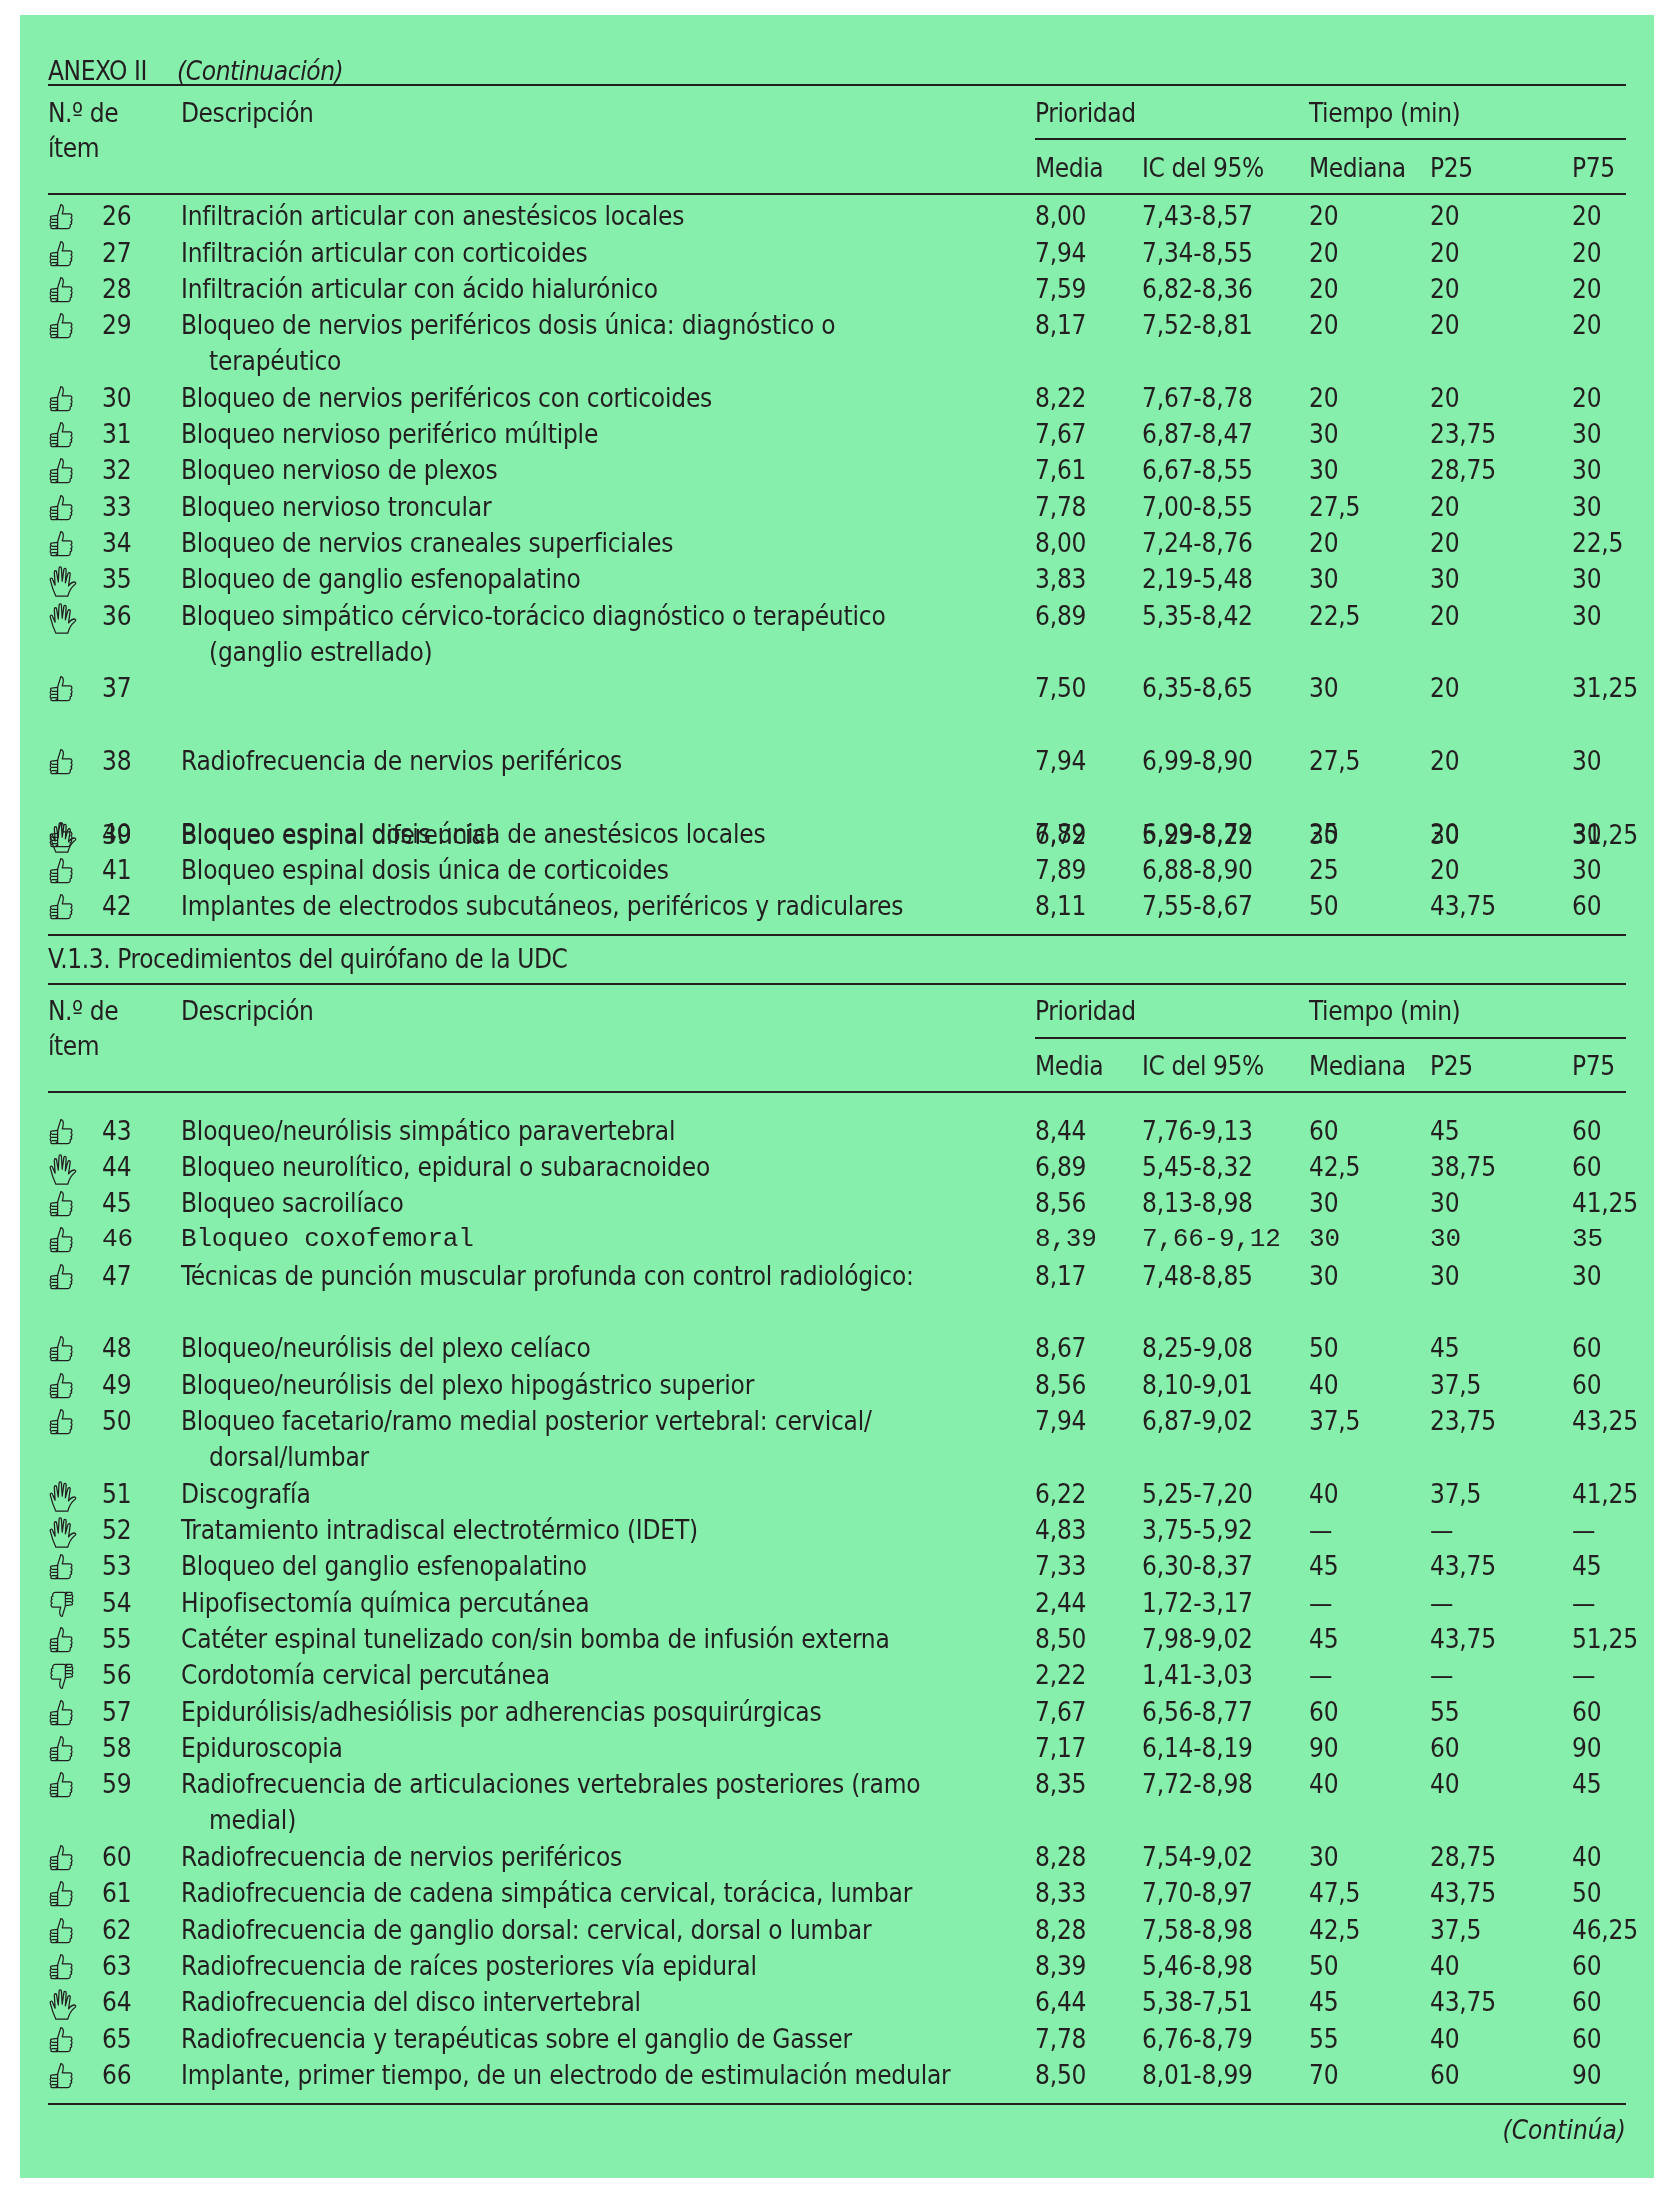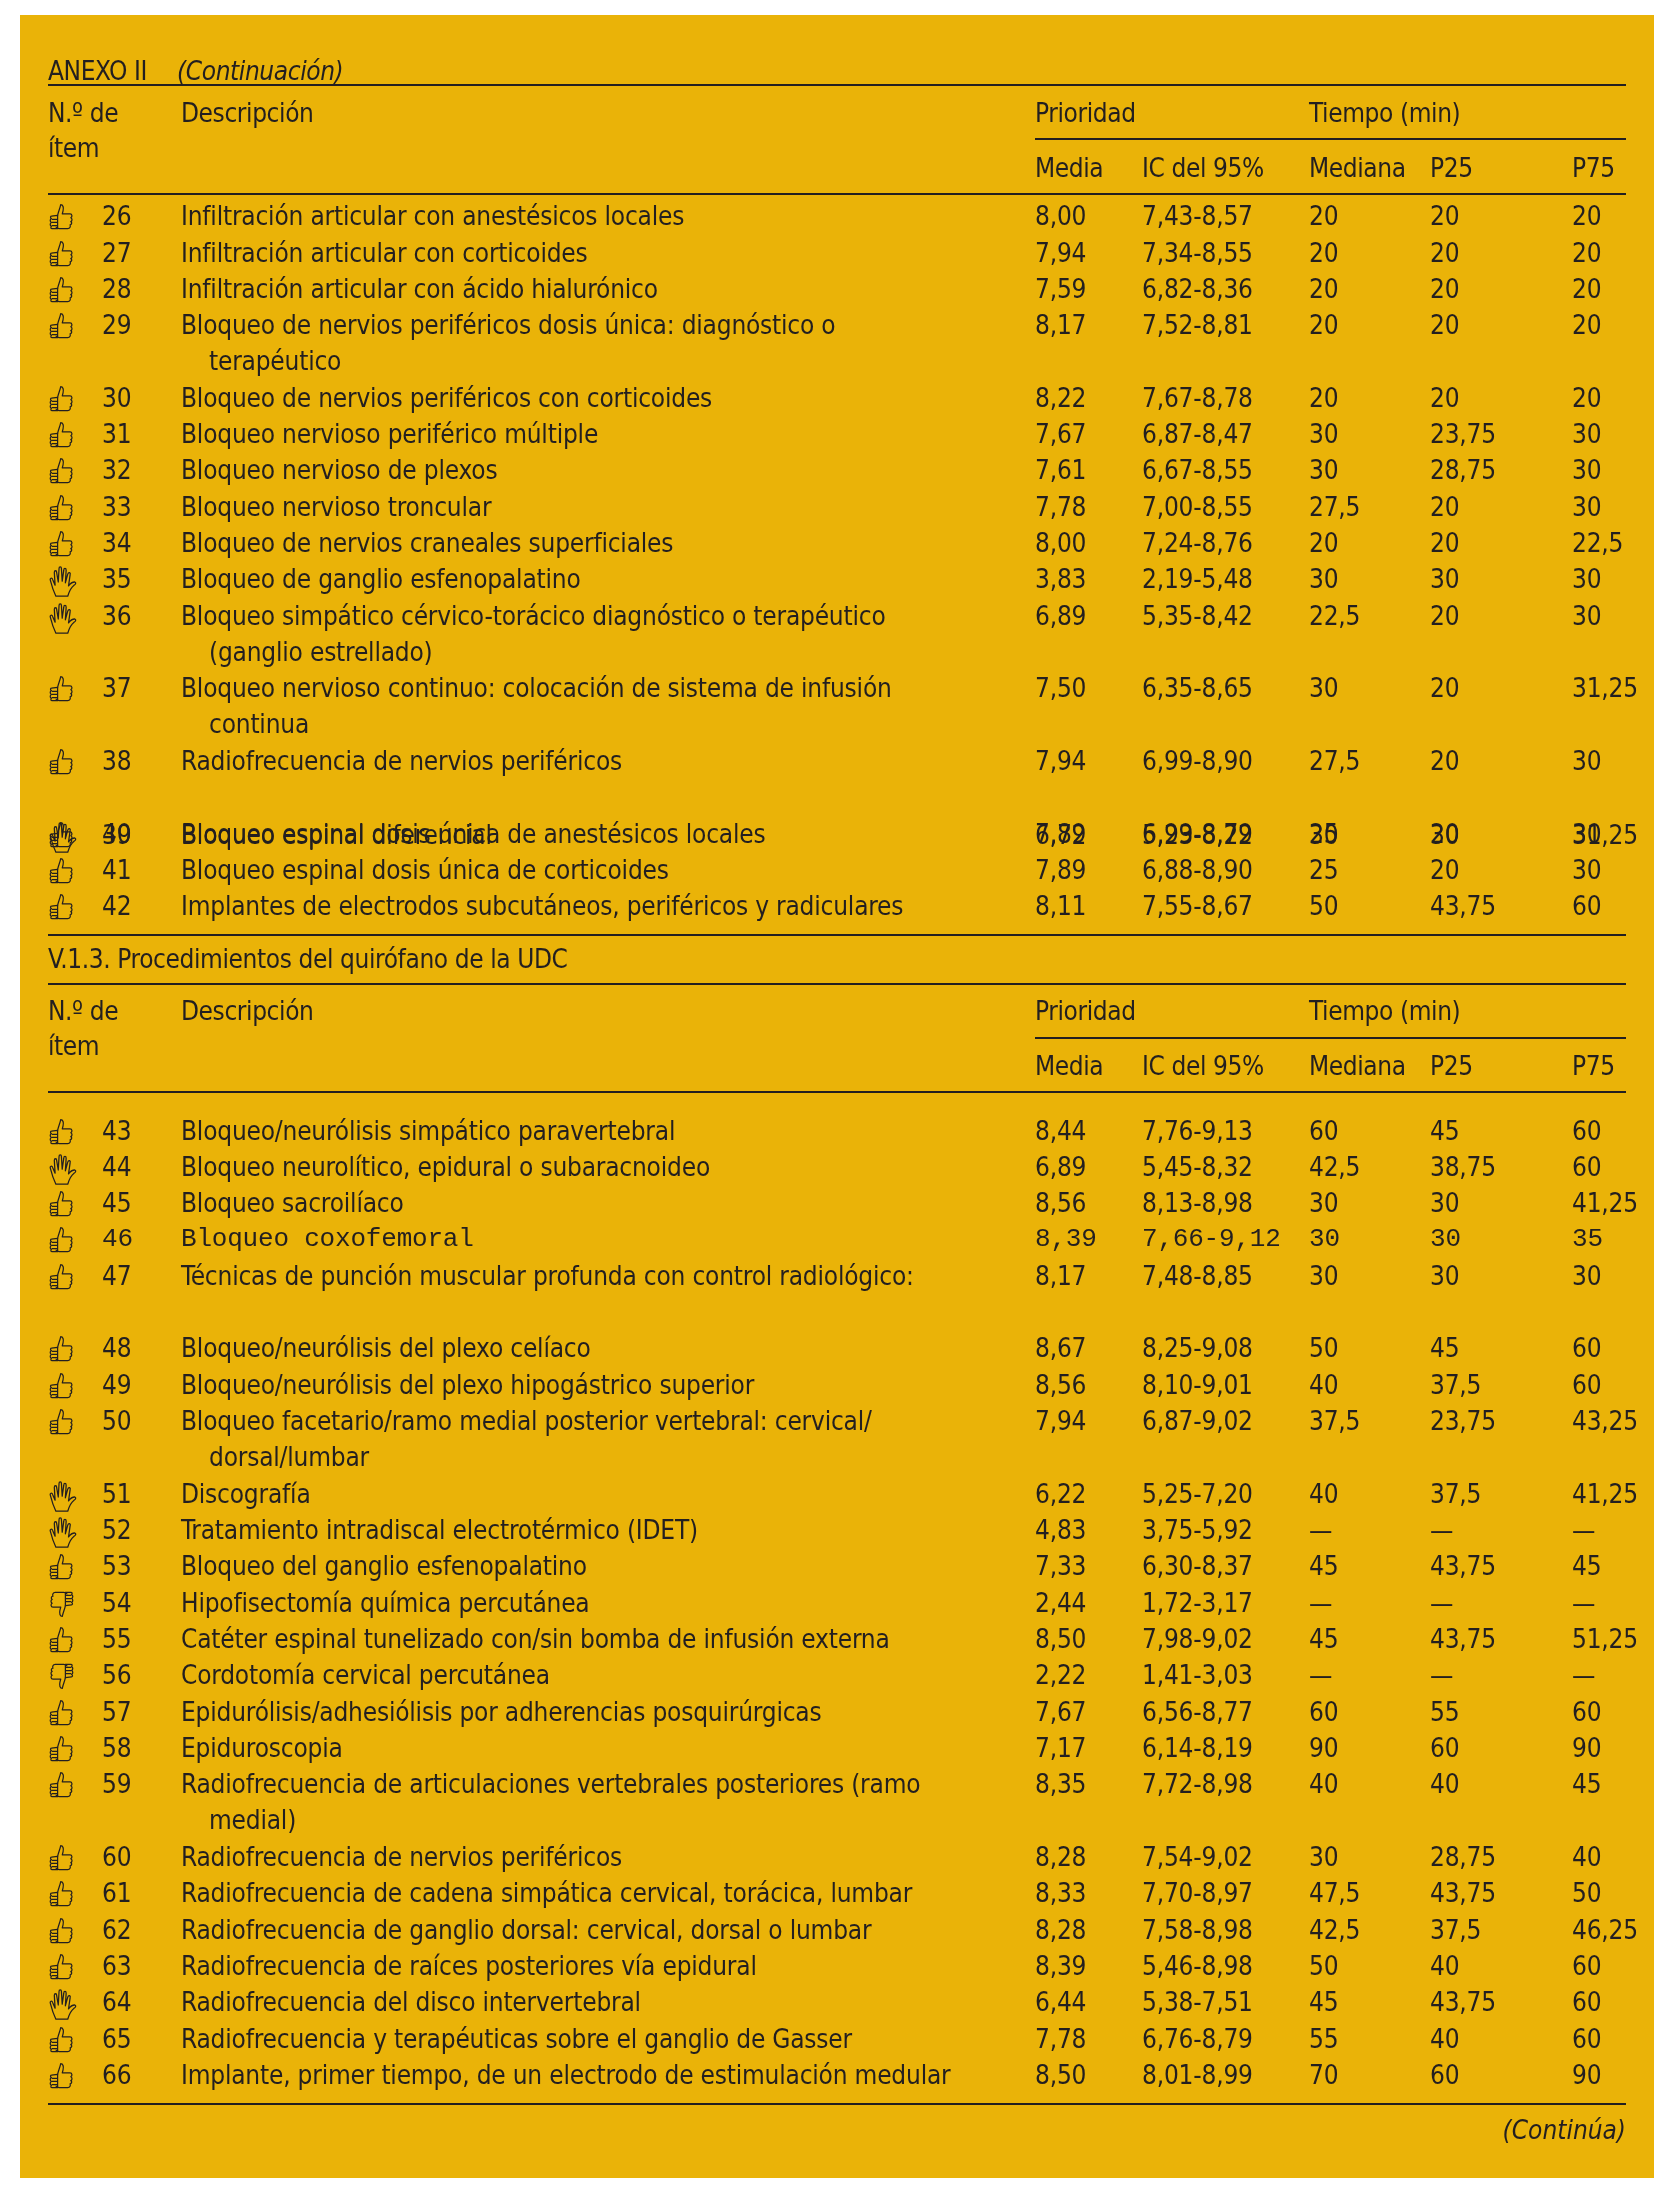--- a/index.html
+++ b/index.html
@@ -1,17 +1,17 @@
 <!DOCTYPE html>
 <html style="font-size:12.6px"><head>
 <meta charset="utf-8">
 <style>
   html, body { margin: 0; padding: 0; background: #ffffff; }
   body { width: 1674px; height: 2194px; position: relative; font-family: "DejaVu Sans Condensed", "Liberation Sans Narrow", "Liberation Sans", sans-serif; color: #231f20; }
-  .panel { position: absolute; left: 20px; top: 15px; width: 1634px; height: 2163px; background: #eab308; }
+  .panel { position: absolute; left: 20px; top: 15px; width: 1634px; height: 2163px; background: #86efac; }
   .inner { position: absolute; left: 28px; top: 0; width: 1578px; }
   .title { position: absolute; top: 41px; left: 0; font-size: 26px; letter-spacing: -0.4px; }
   .title .sub { font-style: italic; margin-left: 30px; }
   .rule { position: absolute; left: 0; width: 1578px; height: 2.4px; background: #231f20; }
   .rule.short { left: 987px; width: 591px; }
   .hdr { position: absolute; font-size: 26px; letter-spacing: -0.4px; line-height: 35px; }
   .row { position: absolute; left: 0; width: 1578px; font-size: 26px; letter-spacing: -0.2px; line-height: 36px; height: 36px; }
   .row.tall { height: 73px; }
   .cell { position: absolute; top: 0; white-space: nowrap; }
   .icon { position: absolute; left: 0; top: 4.7px; width: 27px; height: 28px; }
@@ -258,21 +258,20 @@
     <path d="M5 21 L11 21 M5 25 L11 25 M5 29 L11 29"></path>
   </g>
             </svg>
 </span>
           <span class="cell num">37</span>
           <span class="cell c-media">7,50</span>
           <span class="cell c-ic">6,35-8,65</span>
           <span class="cell c-med">30</span>
           <span class="cell c-p25">20</span>
           <span class="cell c-p75">31,25</span>
-          <span class="cell desc"><span>Bloqueo nervioso continuo: colocación de sistema de infusión</span><span class="cont">continua</span></span>
         </div>
         <div class="row" style="top: 728px;">
           <span class="icon">
   <svg viewBox="0 0 34 36" width="27" height="28">
               <g fill="none" stroke="#231f20" stroke-width="1.6" stroke-linejoin="round" stroke-linecap="round">
     <path d="M12 16 C13 11 15 7 16 2 C19 2 20 6 19 10 L18 14 L28 14 C31 14 31 18 29 19 C31 20 31 23 29 24 C31 25 30 28 28 28 C29 30 28 33 25 33 L14 33 C12 33 11 32 10 31"></path>
     <path d="M4 17 L12 16 L12 33 L5 33 C3 33 3 31 4 30 C2 29 2 26 4 25 C2 24 2 21 4 20 C2 19 3 17 4 17 Z"></path>
     <path d="M5 21 L11 21 M5 25 L11 25 M5 29 L11 29"></path>
   </g>
             </svg>

